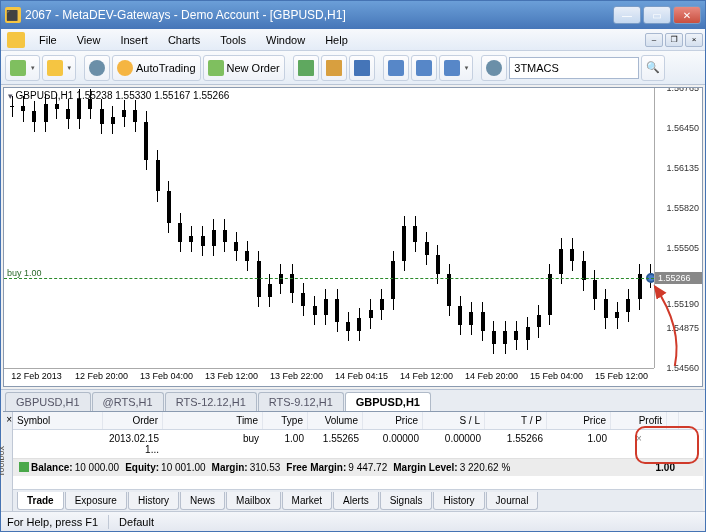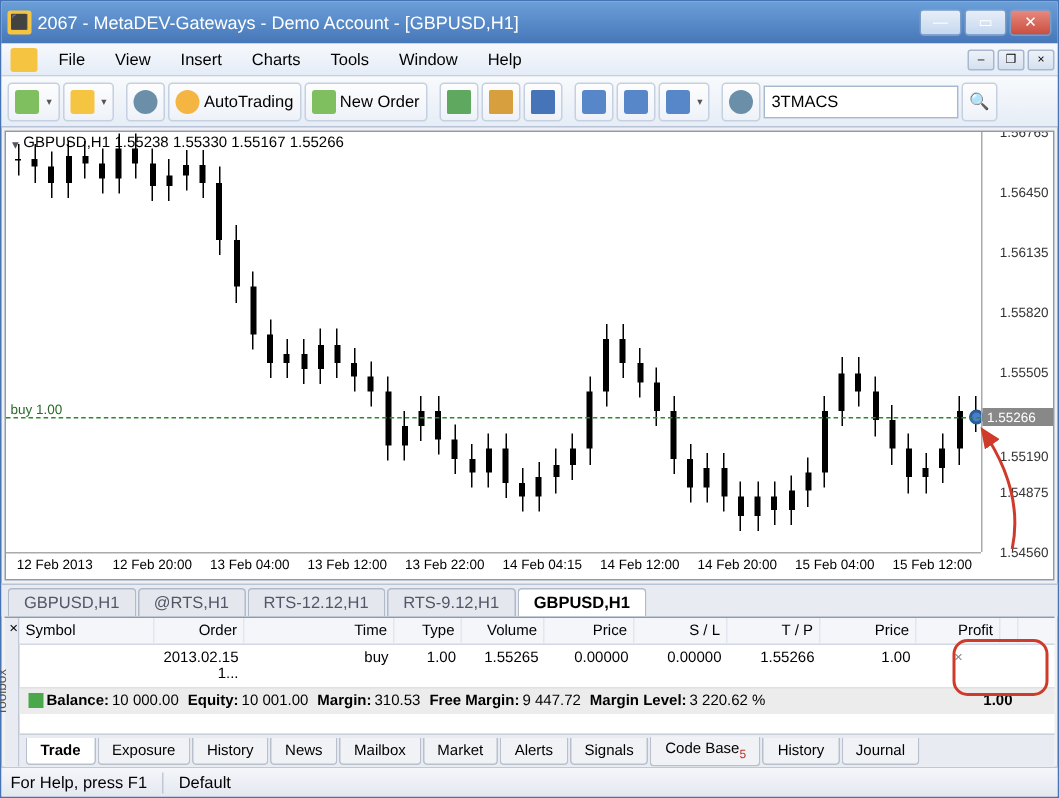--- a/index.html
+++ b/index.html
@@ -528,21 +528,20 @@
       </div>
       <div class="tbx-tabs" id="tbx-tabs">
           <div class="tbx-tab active">Trade</div>
           <div class="tbx-tab">Exposure</div>
           <div class="tbx-tab">History</div>
           <div class="tbx-tab">News</div>
           <div class="tbx-tab">Mailbox</div>
           <div class="tbx-tab">Market</div>
           <div class="tbx-tab">Alerts</div>
           <div class="tbx-tab">Signals</div>
-          <div class="tbx-tab">Code Base<span class="badge">5</span></div>
           <div class="tbx-tab">History</div>
           <div class="tbx-tab">Journal</div>
         </div>
     </div>
     <div class="highlight-box" style="right:4px;top:14px;width:64px;height:38px;"></div>
   </div>
 
   <div class="statusbar">
     <span>For Help, press F1</span>
     <div class="status-sep"></div>

